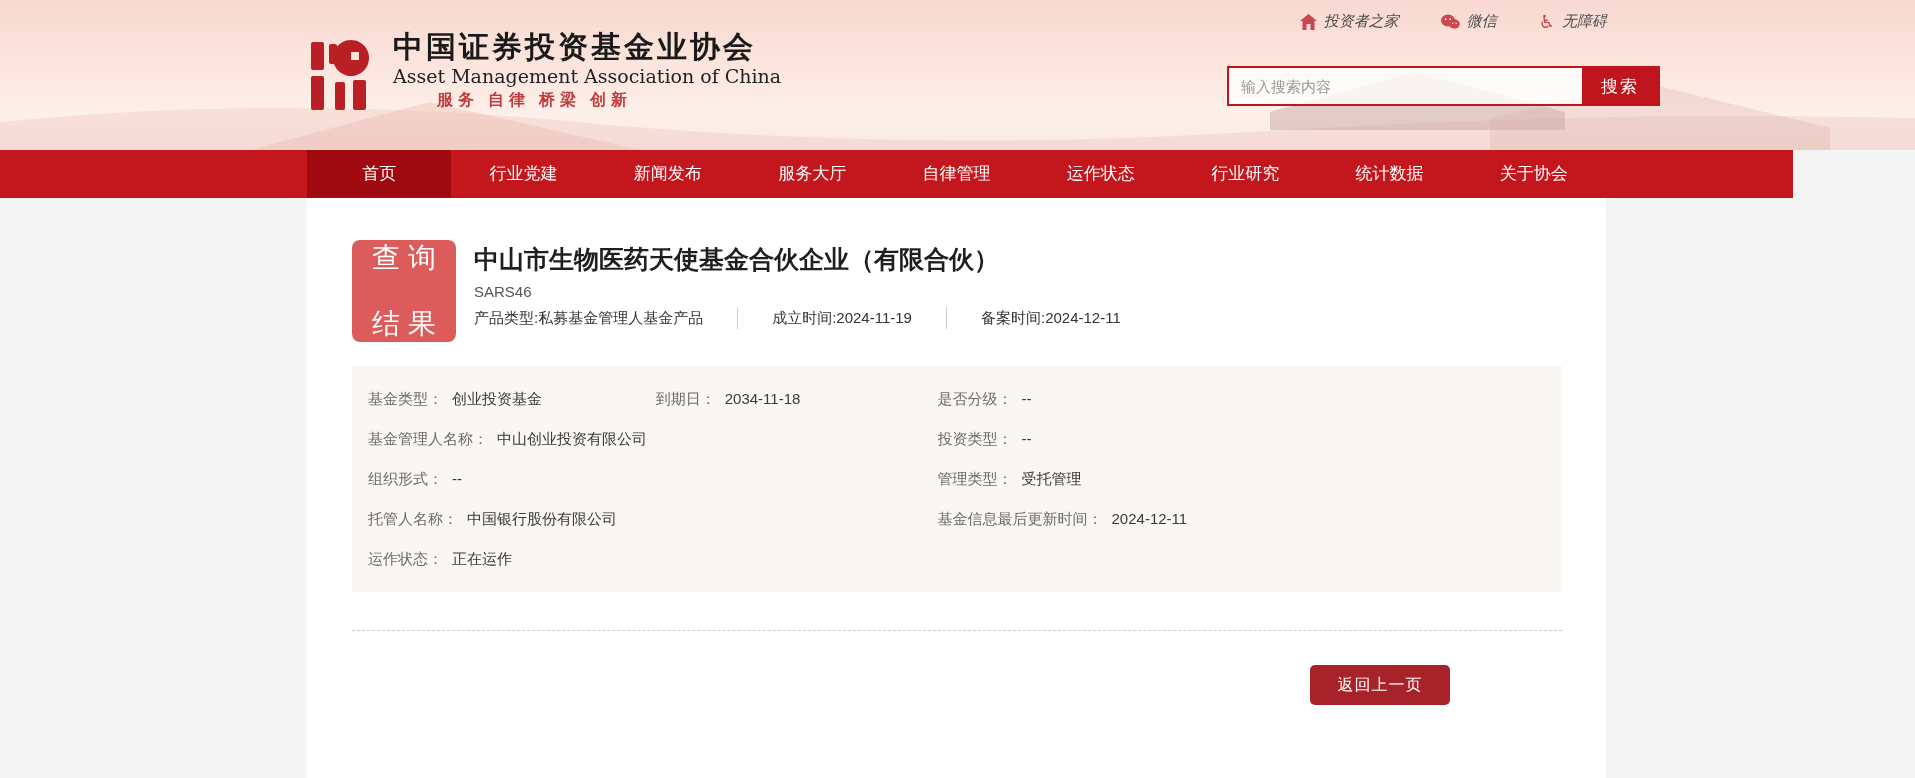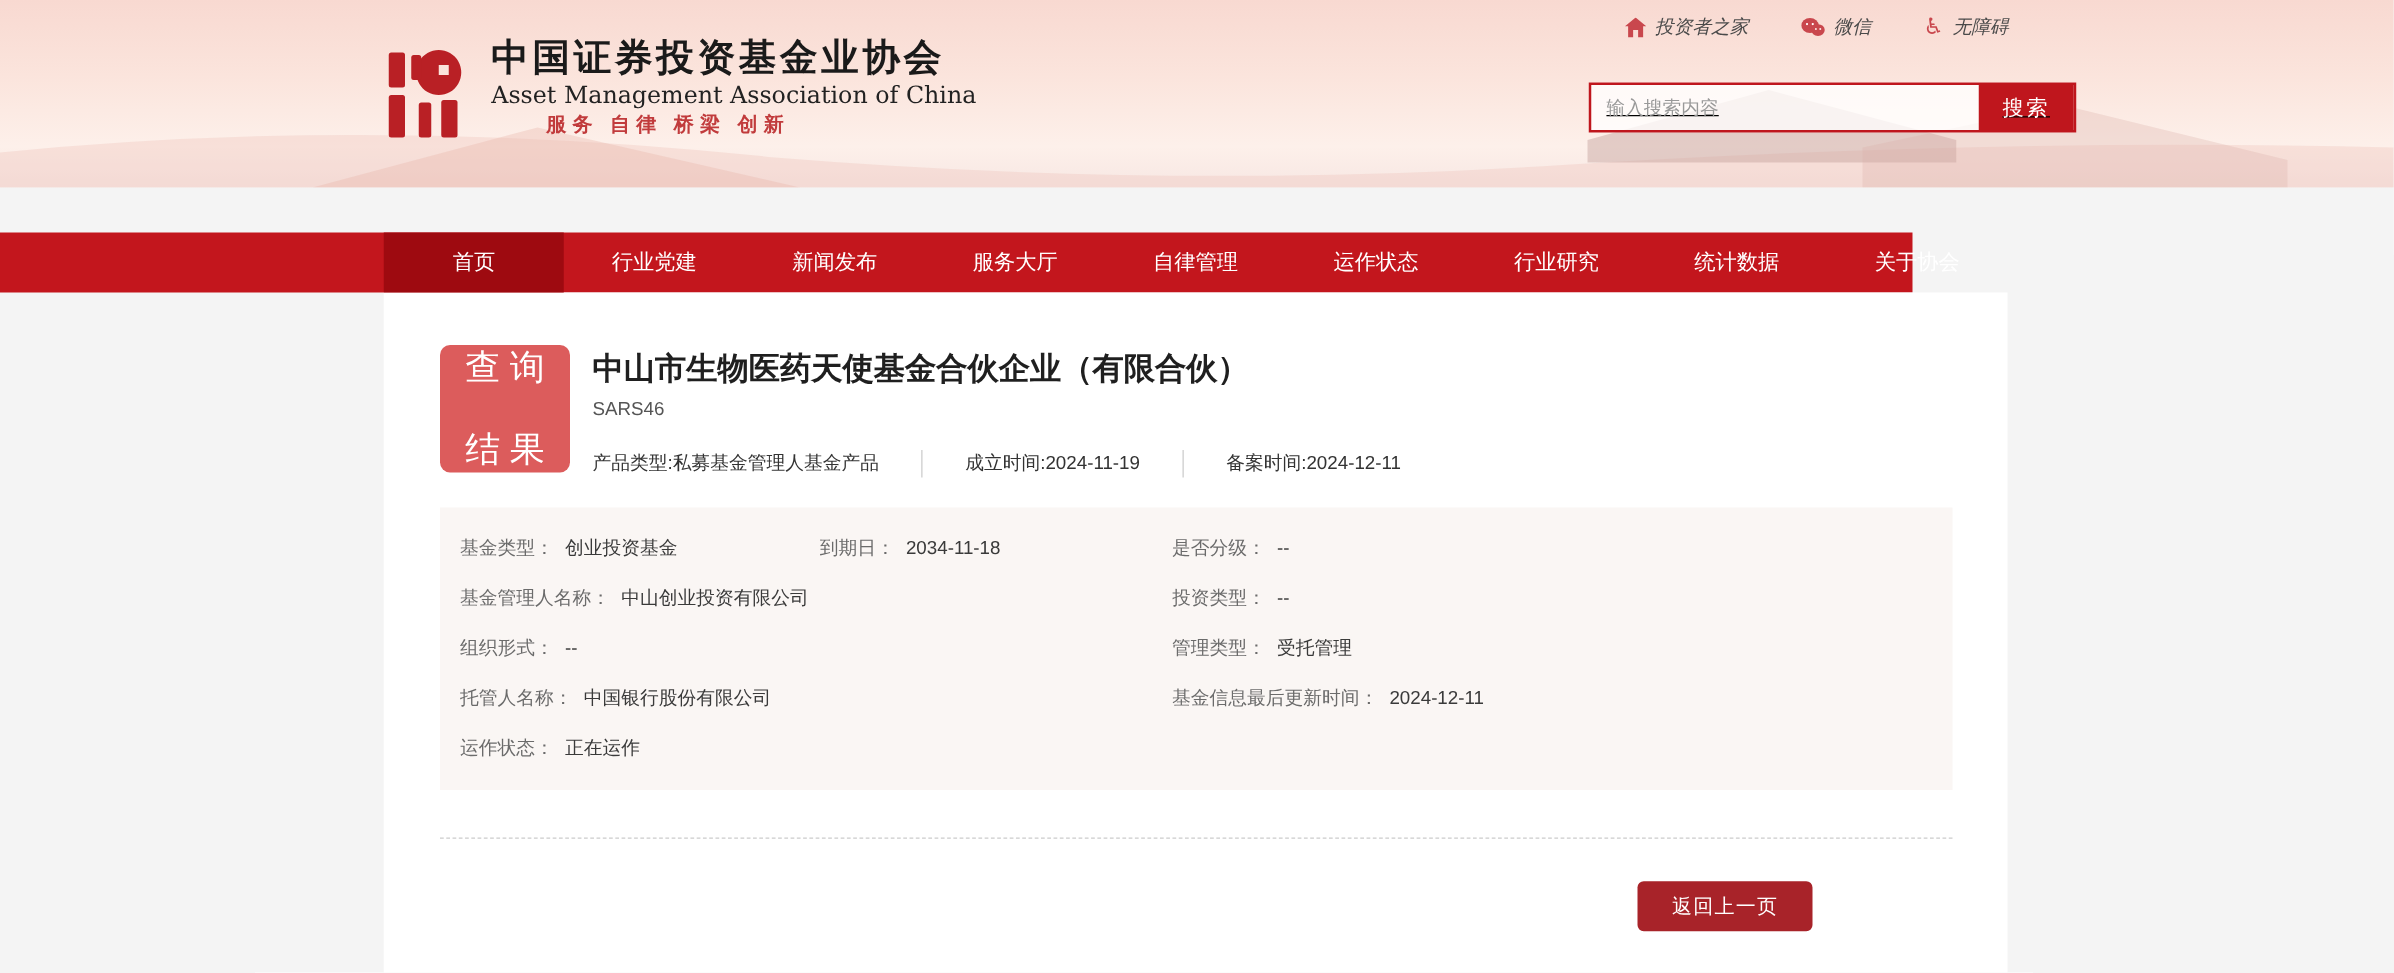--- a/index.html
+++ b/index.html
@@ -23,44 +23,44 @@
   .brand{position:absolute; left:307px; top:30px; display:flex; align-items:flex-start;}
   .seal{display:block; margin-top:8px;}
   .brand-text{margin-left:22px;}
   .brand-cn{font-family:"DejaVu Serif","Liberation Serif",serif; font-size:30px; font-weight:bold;
     color:#1a1a1a; letter-spacing:3px; line-height:34px;}
   .brand-en{font-family:"DejaVu Serif","Liberation Serif",serif; font-size:19px; color:#222; line-height:25px;}
   .brand-tagline{display:flex; gap:9px; padding-left:44px; margin-top:1px;
     font-family:"DejaVu Serif","Liberation Serif",serif; font-size:16px; font-weight:bold;
     color:#c13b3c; letter-spacing:5px;}
 
-  .search{position:absolute; left:1271px; top:66px; width:390px; height:40px;
-    border:2px solid var(--search-red); display:flex; background:rgba(255,255,255,0.78);text-decoration:underline;}
+  .search{position:absolute; left:1227px; top:66px; width:433px; height:40px;
+    border:2px solid var(--search-red); display:flex; background:rgba(255,255,255,0.78);}
   .search input{flex:1; min-width:0; border:none; outline:none; background:transparent;
     padding:0 12px; font-size:15px; color:#333; font-family:inherit;}
   .search input::placeholder{color:#999;}
   .search button{width:76px; border:none; background:var(--search-red); color:#fff;
     font-size:17px; cursor:pointer; font-family:inherit; letter-spacing:2px;}
 
   
-  .mainnav{width:1530px; height:48px; background:var(--nav-red);margin-top:36px;}
+  .mainnav{width:1793px; height:48px; background:var(--nav-red);}
   .mainnav ul{list-style:none; display:flex; width:1299px; margin-left:307px; height:48px;}
   .nav-item{flex:1; text-align:center; line-height:48px; color:#fff; font-size:17px; cursor:pointer;}
   .nav-item.active{background:var(--nav-active);}
 
   
   .content-card{width:1299px; height:580px; margin-left:307px; background:#fff;}
   .result-head{display:flex; align-items:flex-start; padding:42px 45px 0 45px;}
   .badge{width:104px; height:102px; background:var(--badge-red); border-radius:8px;
     display:flex; flex-direction:column; align-items:center; justify-content:center;
     row-gap:28px; color:#fff; font-size:28px; flex:none;}
   .head-info{margin-left:18px; padding-top:4px;}
   .fund-name{font-size:25px; font-weight:bold; color:#1f1f1f; line-height:30px;}
   .fund-code{margin-top:9px; font-size:15px; color:#555;}
-  .meta{list-style:none; display:flex; align-items:center; margin-top:24px; font-size:15px; color:#333;}
+  .meta{list-style:none; display:flex; align-items:center; margin-top:7px; font-size:15px; color:#333;}
   .meta li{line-height:22px;}
   .meta li + li{border-left:1px solid #ccc; padding-left:34px; margin-left:34px;}
 
   .details{margin:24px 44px 0 45px; background:#faf6f4; padding:13px 0 13px 16px;
     display:grid; grid-template-columns:24.1% 23.6% 23.6% 28.7%;}
   .cell{height:40px; line-height:40px; font-size:15px; white-space:nowrap; overflow:hidden;}
   .cell .lbl{color:var(--label-gray);}
   .cell .val{color:var(--value-dark); margin-left:9px;}
 
   .dashed{margin:38px 44px 0 45px; border-top:1px dashed #ccc; height:0;}

